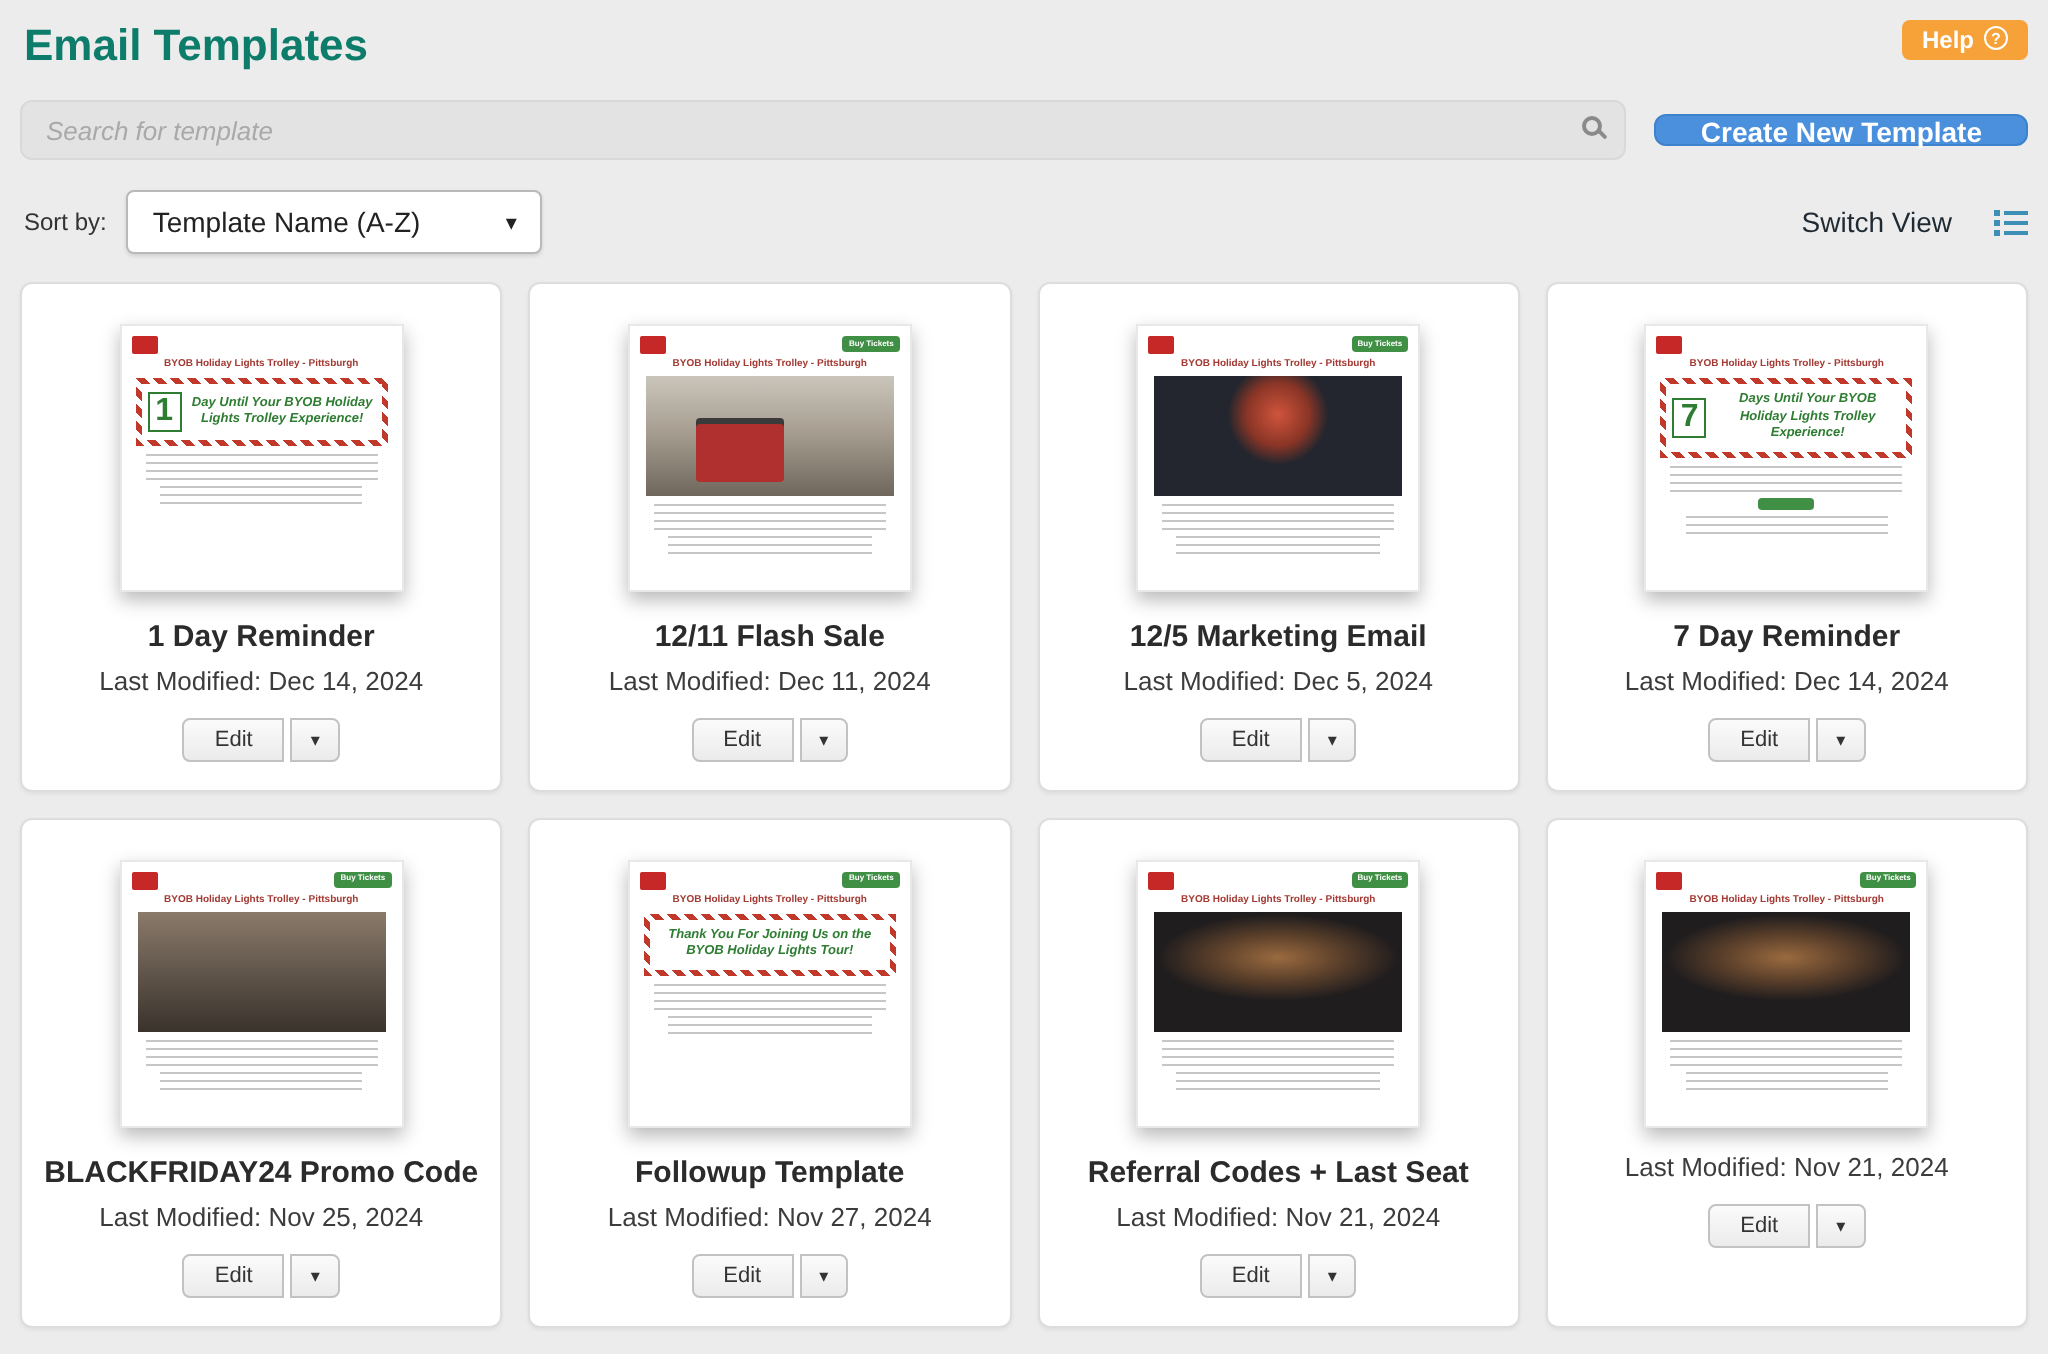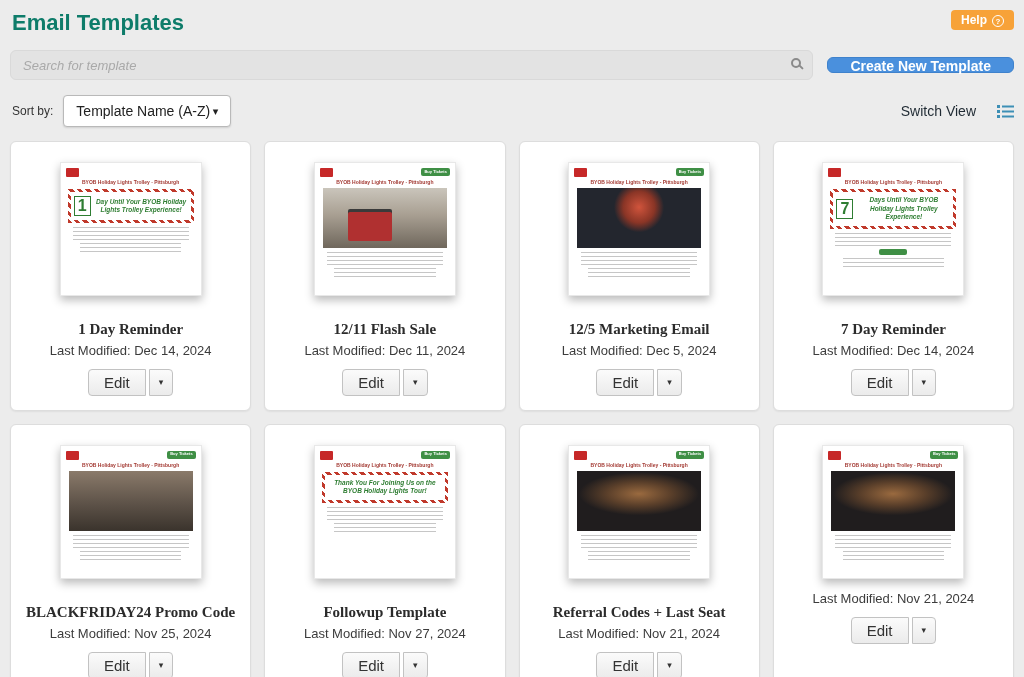--- a/index.html
+++ b/index.html
@@ -20,21 +20,21 @@
     color:#333;
   }
   .page{padding:8px 10px 10px;}
 
   
   .header-row{display:flex;align-items:flex-start;justify-content:space-between;}
   .page-title{font-size:22px;font-weight:bold;color:var(--accent_teal);margin:2px 0 0 2px;}
   .help-btn{
     background:var(--help_orange);color:#fff;border:none;border-radius:4px;
     font-size:12px;font-weight:bold;padding:3px 10px;cursor:pointer;
-    display:inline-flex;align-items:flex-end;gap:5px;margin-top:2px;
+    display:inline-flex;align-items:flex-start;gap:5px;margin-top:2px;
   }
   .help-q{
     display:inline-flex;align-items:center;justify-content:center;
     width:12px;height:12px;border:1px solid #fff;border-radius:50%;
     font-size:8px;font-weight:bold;
   }
 
   
   .search-row{display:flex;align-items:center;margin-top:14px;gap:14px;}
   .search-wrap{position:relative;flex:1;}
@@ -55,21 +55,21 @@
   .create-btn{
     height:16px;padding:0 22px;border:1px solid #3f82cc;border-radius:6px;
     background:var(--create_blue);color:#fff;font-size:14px;font-weight:bold;
     cursor:pointer;font-family:"Liberation Sans", sans-serif;white-space:nowrap;
   }
 
   
   .sort-row{display:flex;align-items:center;margin-top:15px;gap:10px;justify-content:center;}
   .sort-label{font-size:12px;color:#333;margin-left:2px;}
   .sort-select{
-    width:168px;height:32px;background:#fff;border:1px solid #b9b9b9;border-radius:4px;
+    width:208px;height:32px;background:#fff;border:1px solid #b9b9b9;border-radius:4px;
     box-shadow:0 1px 2px rgba(0,0,0,.12);
     display:flex;align-items:center;justify-content:space-between;
     padding:0 12px;font-size:14px;color:#222;cursor:pointer;
   }
   .sort-caret{font-size:11px;color:#222;}
   .switch-view{
     margin-left:auto;display:flex;align-items:center;gap:21px;cursor:pointer;
     font-size:14px;color:#1f2a33;
   }
   .switch-view svg{display:block;}
@@ -132,26 +132,26 @@
   }
   .thumb-lines{
     height:13px;margin:4px 7px 0;
     background:repeating-linear-gradient(to bottom,#c6c6c6 0 1px, transparent 1px 4px);
   }
   .thumb-lines.short{height:9px;margin-top:3px;width:78%;margin-left:auto;margin-right:auto;}
   .book-pill{width:28px;height:6px;background:var(--pill_green);border-radius:2px;margin:3px auto 0;}
 
   .card-name{
     font-size:15px;font-weight:bold;color:#2b2b2b;text-align:center;
-    margin-top:16px;line-height:1.25;font-family:Liberation Serif, serif;
+    margin-top:6px;line-height:1.25;
   }
   .card-modified{font-size:13px;color:#3c3c3c;text-align:center;margin-top:4px;}
   .edit-group{display:inline-flex;margin-top:11px;}
   .edit-main{
-    padding:4px 15px;font-size:15px;color:#333;cursor:pointer;
+    padding:4px 15px;font-size:11px;color:#333;cursor:pointer;
     background:linear-gradient(#fbfbfb,#ebebeb);border:1px solid #c2c2c2;
     border-radius:4px 0 0 4px;font-family:"Liberation Sans", sans-serif;
   }
   .edit-caret-btn{
     padding:4px 9px;font-size:9px;color:#333;cursor:pointer;
     background:linear-gradient(#fbfbfb,#ebebeb);border:1px solid #c2c2c2;
     margin-left:3px;border-radius:0 4px 4px 0;
   }
 </style>
 </head>

